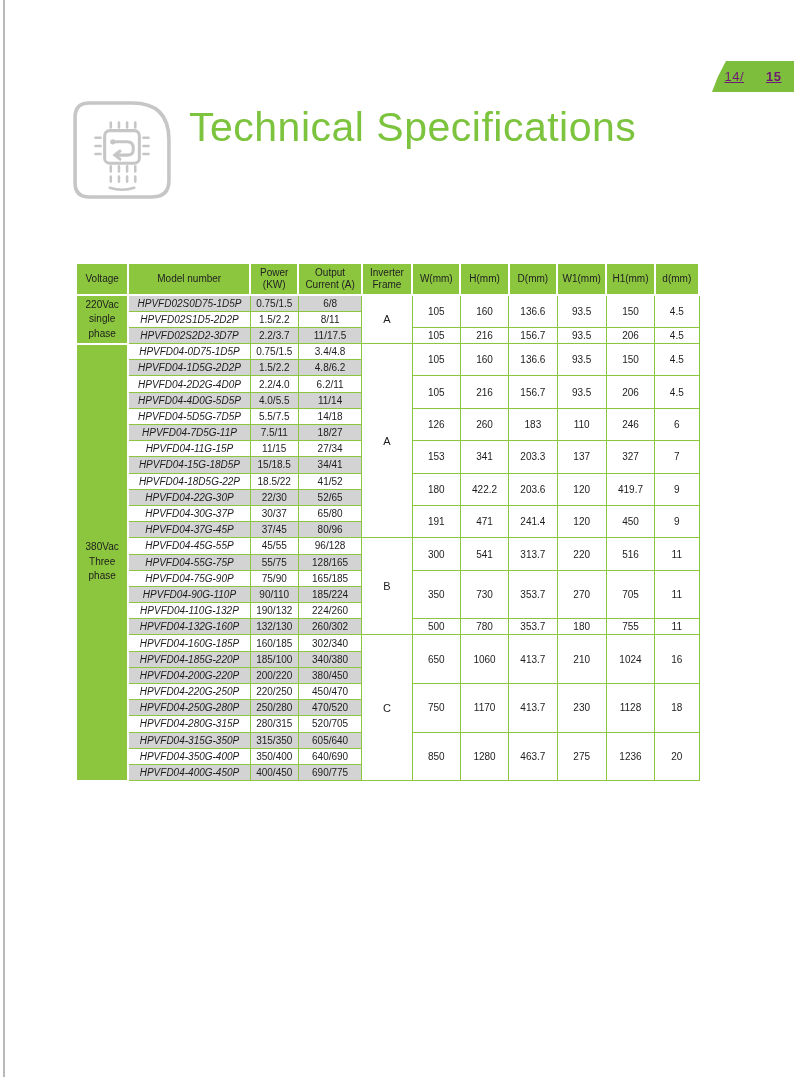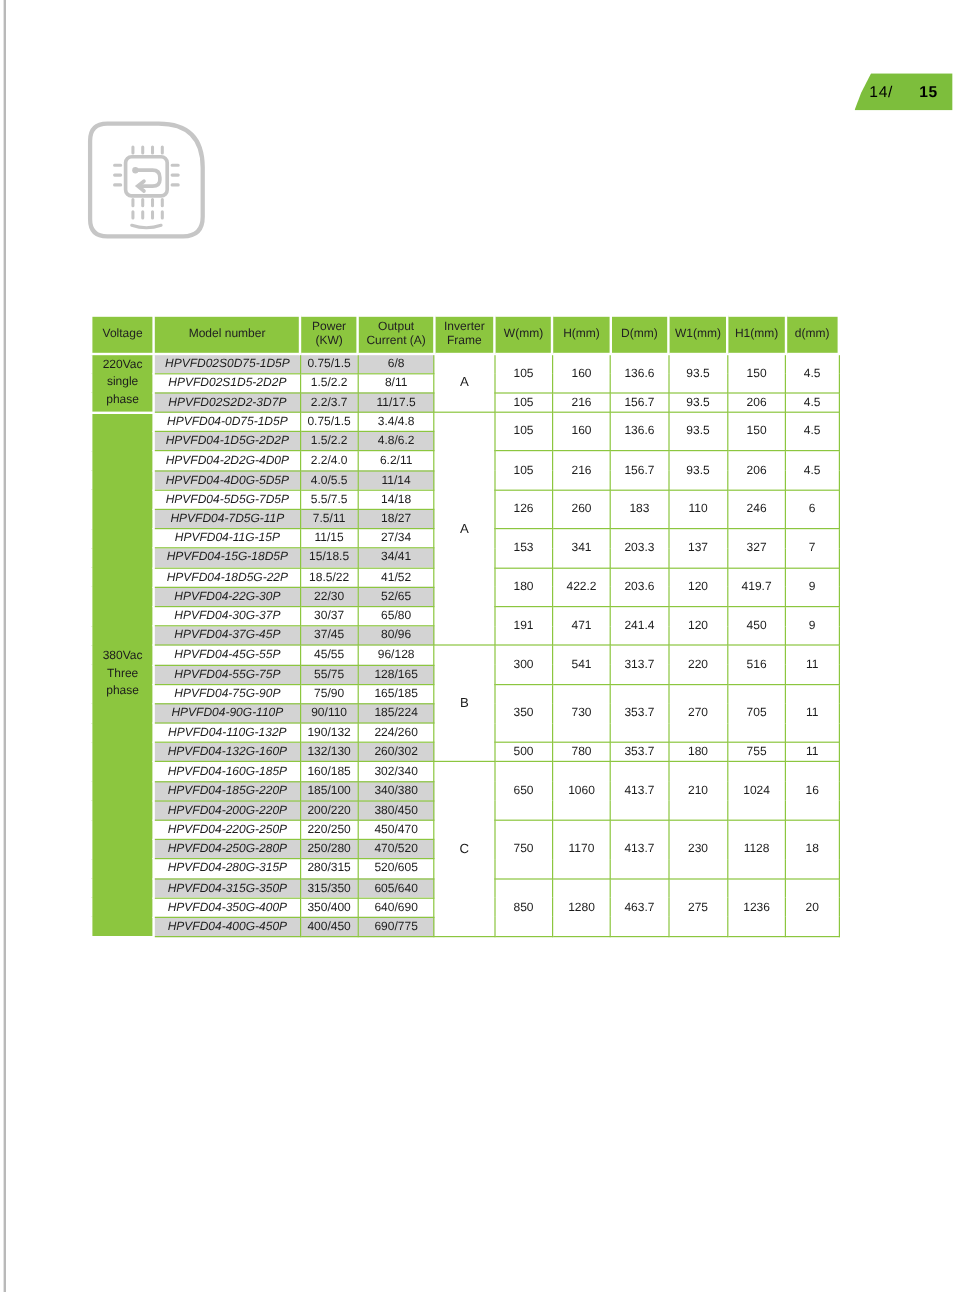--- a/index.html
+++ b/index.html
@@ -6,24 +6,25 @@
   html,body { background:#fff; }
   .page {
     position:relative; width:794px; height:1077px; background:#ffffff;
     font-family:"Liberation Sans", sans-serif; overflow:hidden;
   }
   .edge-line { position:absolute; left:3px; top:0; width:2px; height:1077px; background:#b9b9b9; }
 
   
   .badge {
     position:absolute; top:61px; right:0; width:82px; height:31px;
-    background:#7dbe3c; color:#000000;
+    background:#7dbe3c; color:#701a75;
     display:flex; align-items:center; justify-content:center;
     font-size:13px; letter-spacing:.5px;
     clip-path:polygon(17% 0, 100% 0, 100% 100%, 0 100%, 7% 52%);
+    text-decoration:underline;
   }
   .badge .b-bold  { font-weight:700;padding-left:22px; }
 
   
   .hdr-icon { position:absolute; left:71px; top:99px; width:102px; height:102px; }
   .page-title {
     position:absolute; left:189px; top:104px;
     font-size:41px; color:#7cc33e; letter-spacing:.5px; white-space:nowrap;
   }
 
@@ -81,20 +82,21 @@
       <path d="M39 76 v5 M47 76 v5 M55 76 v5 M63 76 v5" stroke-width="2.5"></path>
 
       <path d="M38 87 Q 50 91 62 87" stroke-width="2.5"></path>
 
       <circle cx="41" cy="42" r="2.6" fill="#c6c6c6" stroke="none"></circle>
       <path d="M41 42 H 55 Q 61 42 61 48 V 50 Q 61 55 55 55 H 44" stroke-width="3"></path>
       <path d="M48 51 L 43 55 L 48 59" stroke-width="3" fill="none"></path>
     </svg>
   </div>
 
+  <div class="page-title">Technical Specifications</div>
 
   <div class="spec-table-wrap">
     <table class="spec">
       <colgroup>
         <col style="width:52px">
           <col style="width:121px">
           <col style="width:48px">
         <col style="width:63px">
           <col style="width:50px">
           <col style="width:48px">
@@ -337,21 +339,21 @@
             <td rowspan="3">18</td>
           </tr>
           <tr>
             <td class="model-cell shaded">HPVFD04-250G-280P</td>
             <td class=" shaded">250/280</td>
             <td class=" shaded">470/520</td>
           </tr>
           <tr>
             <td class="model-cell">HPVFD04-280G-315P</td>
             <td>280/315</td>
-            <td>520/605</td>
+            <td>520/705</td>
           </tr>
           <tr>
             <td class="model-cell shaded">HPVFD04-315G-350P</td>
             <td class=" shaded">315/350</td>
             <td class=" shaded">605/640</td>
             <td rowspan="3">850</td>
             <td rowspan="3">1280</td>
             <td rowspan="3">463.7</td>
             <td rowspan="3">275</td>
             <td rowspan="3">1236</td>

